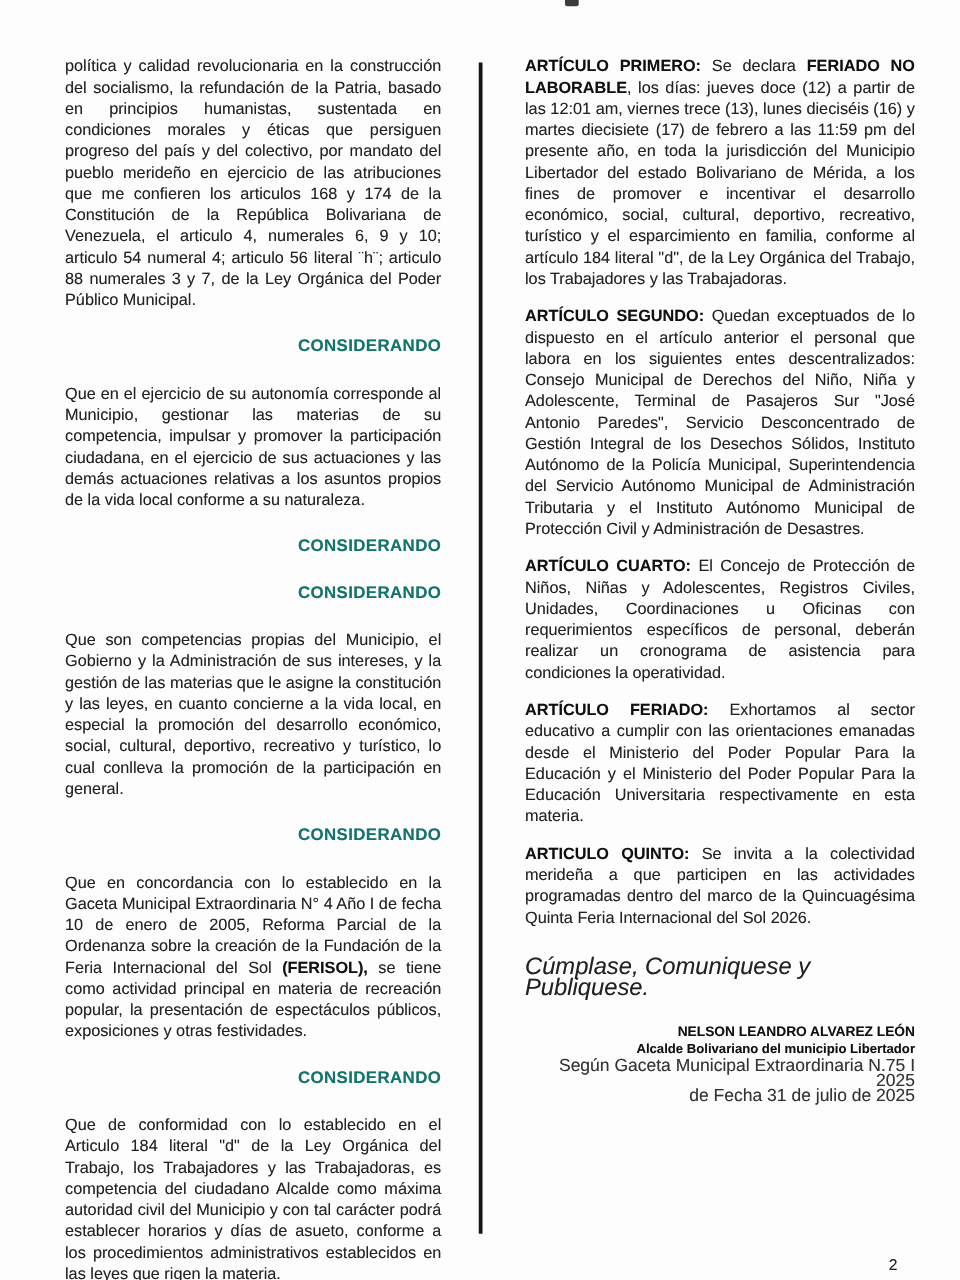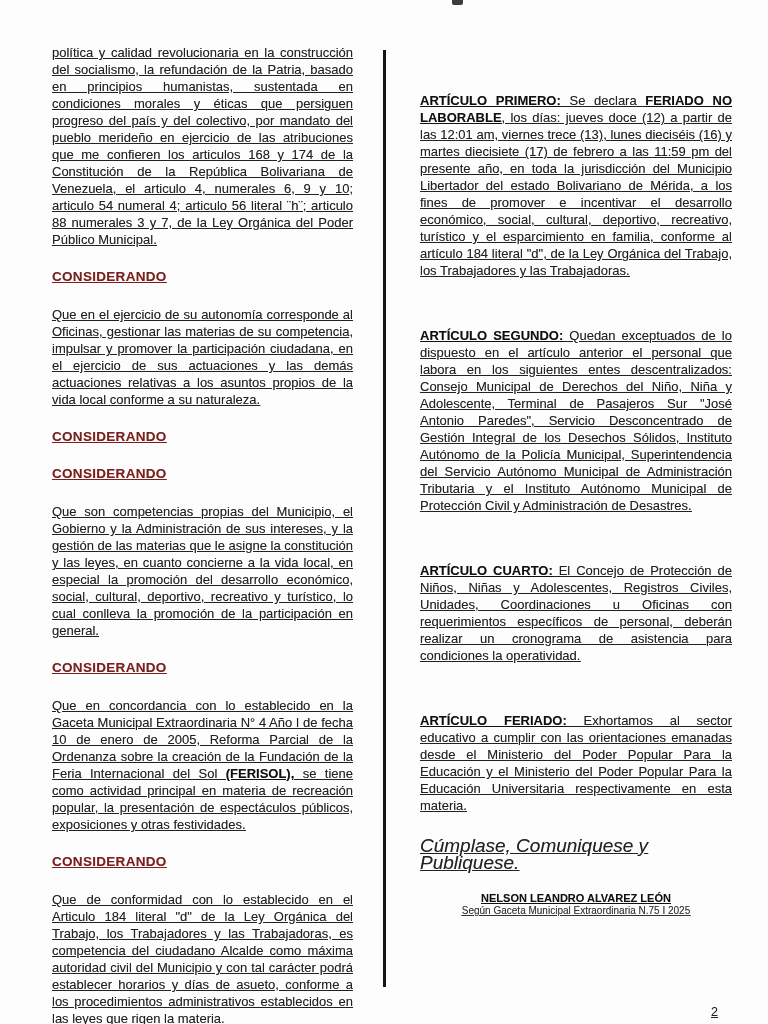--- a/index.html
+++ b/index.html
@@ -1,15 +1,15 @@
 <!DOCTYPE html>
 <html><head>
 <meta charset="utf-8">
 <style>
-  * { box-sizing: border-box; text-decoration: underline; }
+  * { box-sizing: border-box; }
   html, body { margin: 0; padding: 0; }
   body {
     width: 768px; height: 1024px;
     background: #ffffff;
     font-family: "Liberation Sans", sans-serif;
     color: #222222;
   }
   .page {
     position: relative;
     width: 768px; height: 1024px;
@@ -31,52 +31,52 @@
   .col.left  { left: 52px;  width: 301px; }
   .col.right { left: 420px; width: 312px; }
   p { margin: 0; }
   .body-text {
     font-size: 13px; line-height: 17px;
     text-align: justify; text-justify: inter-word;
     color: #222222;
   }
   .heading {
     font-size: 13.5px; font-weight: bold;
-    text-align: left; letter-spacing: 0.3px;
-    margin: 21px 0 22px; color: #7f1d1d;
+    text-align: right; letter-spacing: 0.3px;
+    margin: 21px 0 22px; color: #0f766e;
   }
-  .art { margin-bottom: 13px; margin-top: 48px; }
+  .art { margin-bottom: 13px; }
   .lead { font-weight: bold; }
   b { color: #101010; }
   .italic-line {
     font-size: 19px; line-height: 17px;
     font-style: italic; margin-top: 23px; color: #222222;
   }
   .closing { margin-top: 0; }
-  .signature { margin-top: 21px; text-align: center; }
+  .signature { margin-top: 21px; text-align: right; }
   .sig-name  { font-size: 11px;  font-weight: bold; line-height: 13px; color: #101010; }
   .sig-title { font-size: 10.5px; font-weight: bold; line-height: 13px; color: #101010; }
-  .sig-gazette, .sig-date { font-size: 10px; line-height: 12px; color: #333333; }
+  .sig-gazette, .sig-date { font-size: 14px; line-height: 12px; color: #333333; }
   .page-number {
     position: absolute; right: 50px; bottom: 5px;
     font-size: 12.5px; color: #222222;
   }
 </style>
 </head>
 <body>
 
 <div class="page">
 
   <div class="top-mark"></div>
 
   <div class="col left">
     <p class="body-text">política y calidad revolucionaria en la construcción del socialismo, la refundación de la Patria, basado en principios humanistas, sustentada en condiciones morales y éticas que persiguen progreso del país y del colectivo, por mandato del pueblo merideño en ejercicio de las atribuciones que me confieren los articulos 168 y 174 de la Constitución de la República Bolivariana de Venezuela, el articulo 4, numerales 6, 9 y 10; articulo 54 numeral 4; articulo 56 literal ¨h¨; articulo 88 numerales 3 y 7, de la Ley Orgánica del Poder Público Municipal.</p>
 
     <p class="heading">CONSIDERANDO</p>
-    <p class="body-text">Que en el ejercicio de su autonomía corresponde al Oficinas, gestionar las materias de su competencia, impulsar y promover la participación ciudadana, en el ejercicio de sus actuaciones y las demás actuaciones relativas a los asuntos propios de la vida local conforme a su naturaleza.</p>
+    <p class="body-text">Que en el ejercicio de su autonomía corresponde al Municipio, gestionar las materias de su competencia, impulsar y promover la participación ciudadana, en el ejercicio de sus actuaciones y las demás actuaciones relativas a los asuntos propios de la vida local conforme a su naturaleza.</p>
 
     <p class="heading">CONSIDERANDO</p>
 
     <p class="heading">CONSIDERANDO</p>
     <p class="body-text">Que son competencias propias del Municipio, el Gobierno y la Administración de sus intereses, y la gestión de las materias que le asigne la constitución y las leyes, en cuanto concierne a la vida local, en especial la promoción del desarrollo económico, social, cultural, deportivo, recreativo y turístico, lo cual conlleva la promoción de la participación en general.</p>
 
     <p class="heading">CONSIDERANDO</p>
     <p class="body-text"><span>Que en concordancia con lo establecido en la Gaceta Municipal Extraordinaria N° 4 Año I de fecha 10 de enero de 2005, Reforma Parcial de la Ordenanza sobre la creación de la Fundación de la Feria Internacional del Sol </span><b>(FERISOL),</b><span> se tiene como actividad principal en materia de recreación popular, la presentación de espectáculos públicos, exposiciones y otras festividades.</span></p>
 
     <p class="heading">CONSIDERANDO</p>
@@ -88,23 +88,26 @@
 
   <div class="col right">
     <p class="body-text art"><b class="lead">ARTÍCULO PRIMERO:</b><span> Se declara </span><b>FERIADO NO LABORABLE</b><span>, los días: jueves doce (12) a partir de las 12:01 am, viernes trece (13), lunes dieciséis (16) y martes diecisiete (17) de febrero a las 11:59 pm del presente año, en toda la jurisdicción del Municipio Libertador del estado Bolivariano de Mérida, a los fines de promover e incentivar el desarrollo económico, social, cultural, deportivo, recreativo, turístico y el esparcimiento en familia, conforme al artículo 184 literal "d", de la Ley Orgánica del Trabajo, los Trabajadores y las Trabajadoras.</span></p>
 
     <p class="body-text art"><b class="lead">ARTÍCULO SEGUNDO:</b><span> Quedan exceptuados de lo dispuesto en el artículo anterior el personal que labora en los siguientes entes descentralizados: Consejo Municipal de Derechos del Niño, Niña y Adolescente, Terminal de Pasajeros Sur "José Antonio Paredes", Servicio Desconcentrado de Gestión Integral de los Desechos Sólidos, Instituto Autónomo de la Policía Municipal, Superintendencia del Servicio Autónomo Municipal de Administración Tributaria y el Instituto Autónomo Municipal de Protección Civil y Administración de Desastres.</span></p>
 
     <p class="body-text art"><b class="lead">ARTÍCULO CUARTO:</b><span> El Concejo de Protección de Niños, Niñas y Adolescentes, Registros Civiles, Unidades, Coordinaciones u Oficinas con requerimientos específicos de personal, deberán realizar un cronograma de asistencia para condiciones la operatividad.</span></p>
 
     <p class="body-text art"><b class="lead">ARTÍCULO FERIADO:</b><span> Exhortamos al sector educativo a cumplir con las orientaciones emanadas desde el Ministerio del Poder Popular Para la Educación y el Ministerio del Poder Popular Para la Educación Universitaria respectivamente en esta materia.</span></p>
 
+    <p class="body-text art"><b class="lead">ARTICULO QUINTO:</b><span> Se invita a la colectividad merideña a que participen en las actividades programadas dentro del marco de la Quincuagésima Quinta Feria Internacional del Sol 2026.</span></p>
 
     <p class="italic-line">Cúmplase, Comuniquese y Publiquese.</p>
 
     <div class="signature">
       <div class="sig-name">NELSON LEANDRO ALVAREZ LEÓN</div>
+      <div class="sig-title">Alcalde Bolivariano del municipio Libertador</div>
       <div class="sig-gazette">Según Gaceta Municipal Extraordinaria N.75 I 2025</div>
+      <div class="sig-date">de Fecha 31 de julio de 2025</div>
     </div>
   </div>
 
   <div class="page-number">2</div>
 </div>
 
 </body></html>

